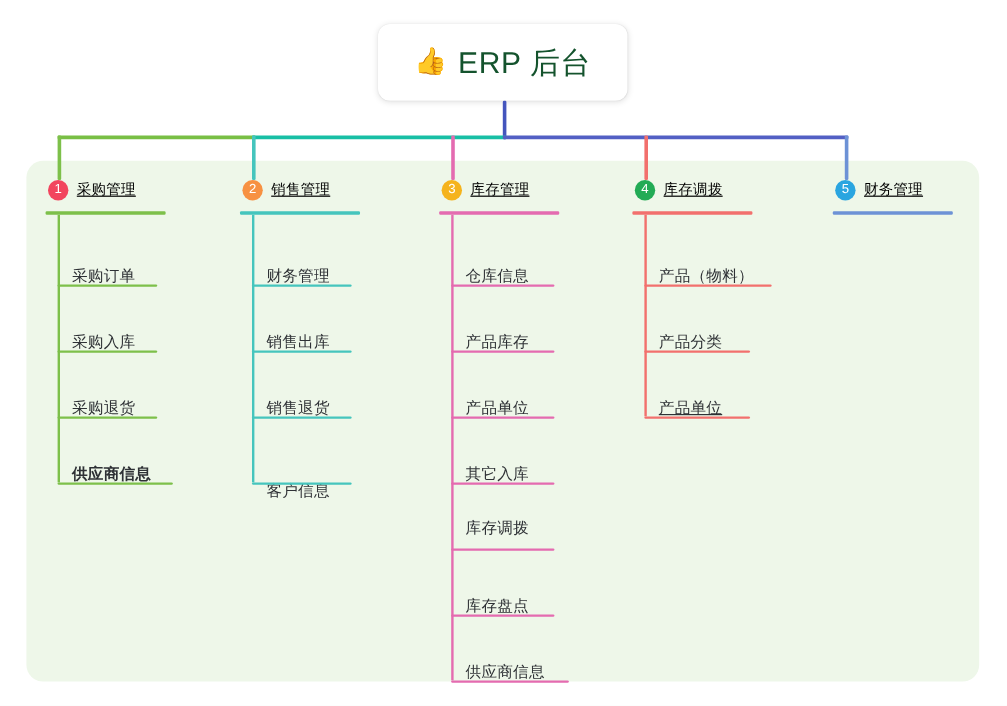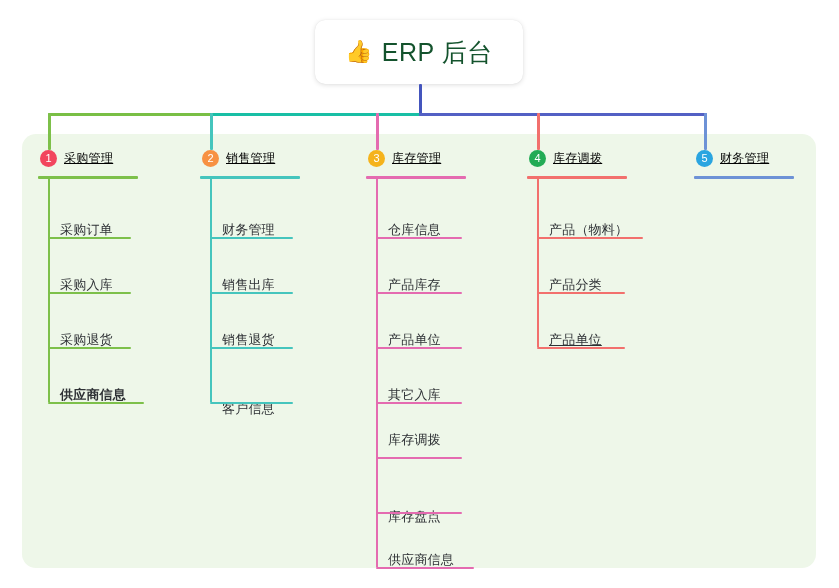--- a/index.html
+++ b/index.html
@@ -193,21 +193,21 @@
           <div class="leaf-label" style="top: 42px;">仓库信息</div>
           <div class="leaf-rule" style="background: rgb(228, 107, 176); top: 58px; width: 86px;"></div>
           <div class="leaf-label" style="top: 97px;">产品库存</div>
           <div class="leaf-rule" style="background: rgb(228, 107, 176); top: 113px; width: 86px;"></div>
           <div class="leaf-label" style="top: 152px;">产品单位</div>
           <div class="leaf-rule" style="background: rgb(228, 107, 176); top: 168px; width: 86px;"></div>
           <div class="leaf-label" style="top: 207px;">其它入库</div>
           <div class="leaf-rule" style="background: rgb(228, 107, 176); top: 223px; width: 86px;"></div>
           <div class="leaf-label" style="top: 252px;">库存调拨</div>
           <div class="leaf-rule" style="background: rgb(228, 107, 176); top: 278px; width: 86px;"></div>
-          <div class="leaf-label" style="top: 329px;">库存盘点</div>
+          <div class="leaf-label" style="top: 317px;">库存盘点</div>
           <div class="leaf-rule" style="background: rgb(228, 107, 176); top: 333px; width: 86px;"></div>
           <div class="leaf-label" style="top: 372px;">供应商信息</div>
           <div class="leaf-rule" style="background: rgb(228, 107, 176); top: 388px; width: 98px;"></div>
         </div>
       </div>
       <div class="column" style="left: 527px;">
         <div class="col-header">
           <span class="badge" style="background: rgb(34, 171, 85);">4</span>
           <span class="col-title">库存调拨</span>
         </div>

